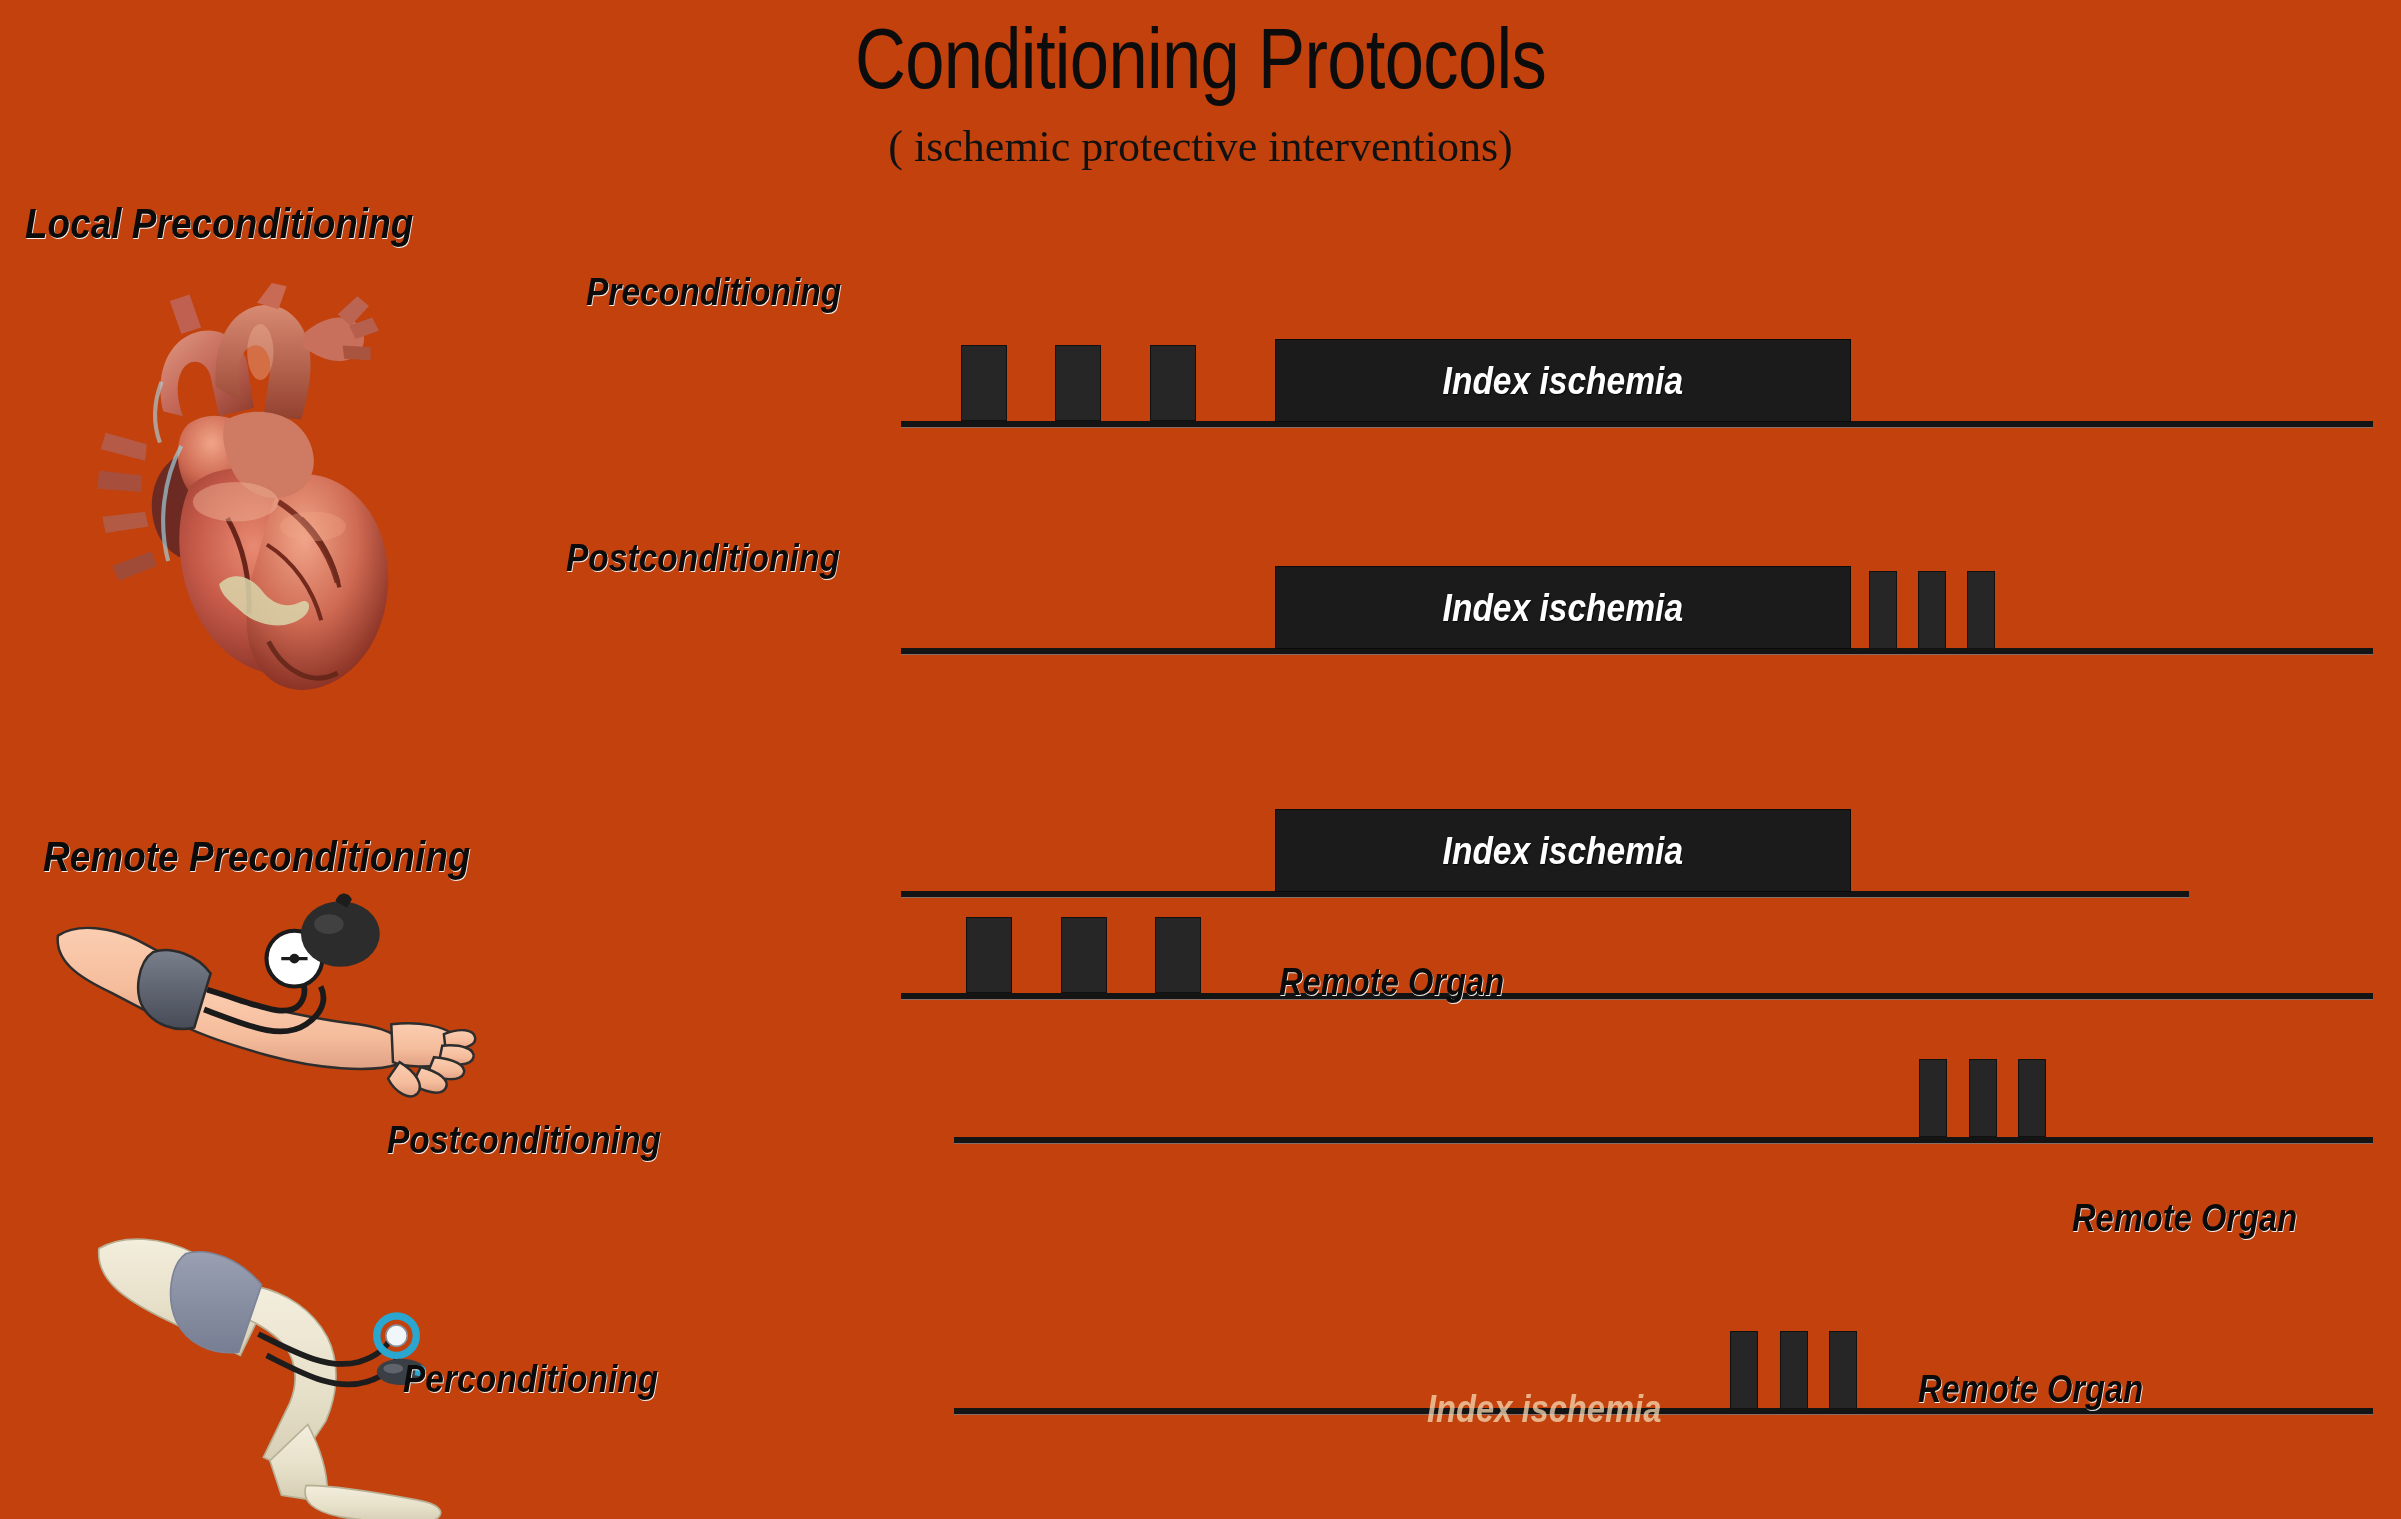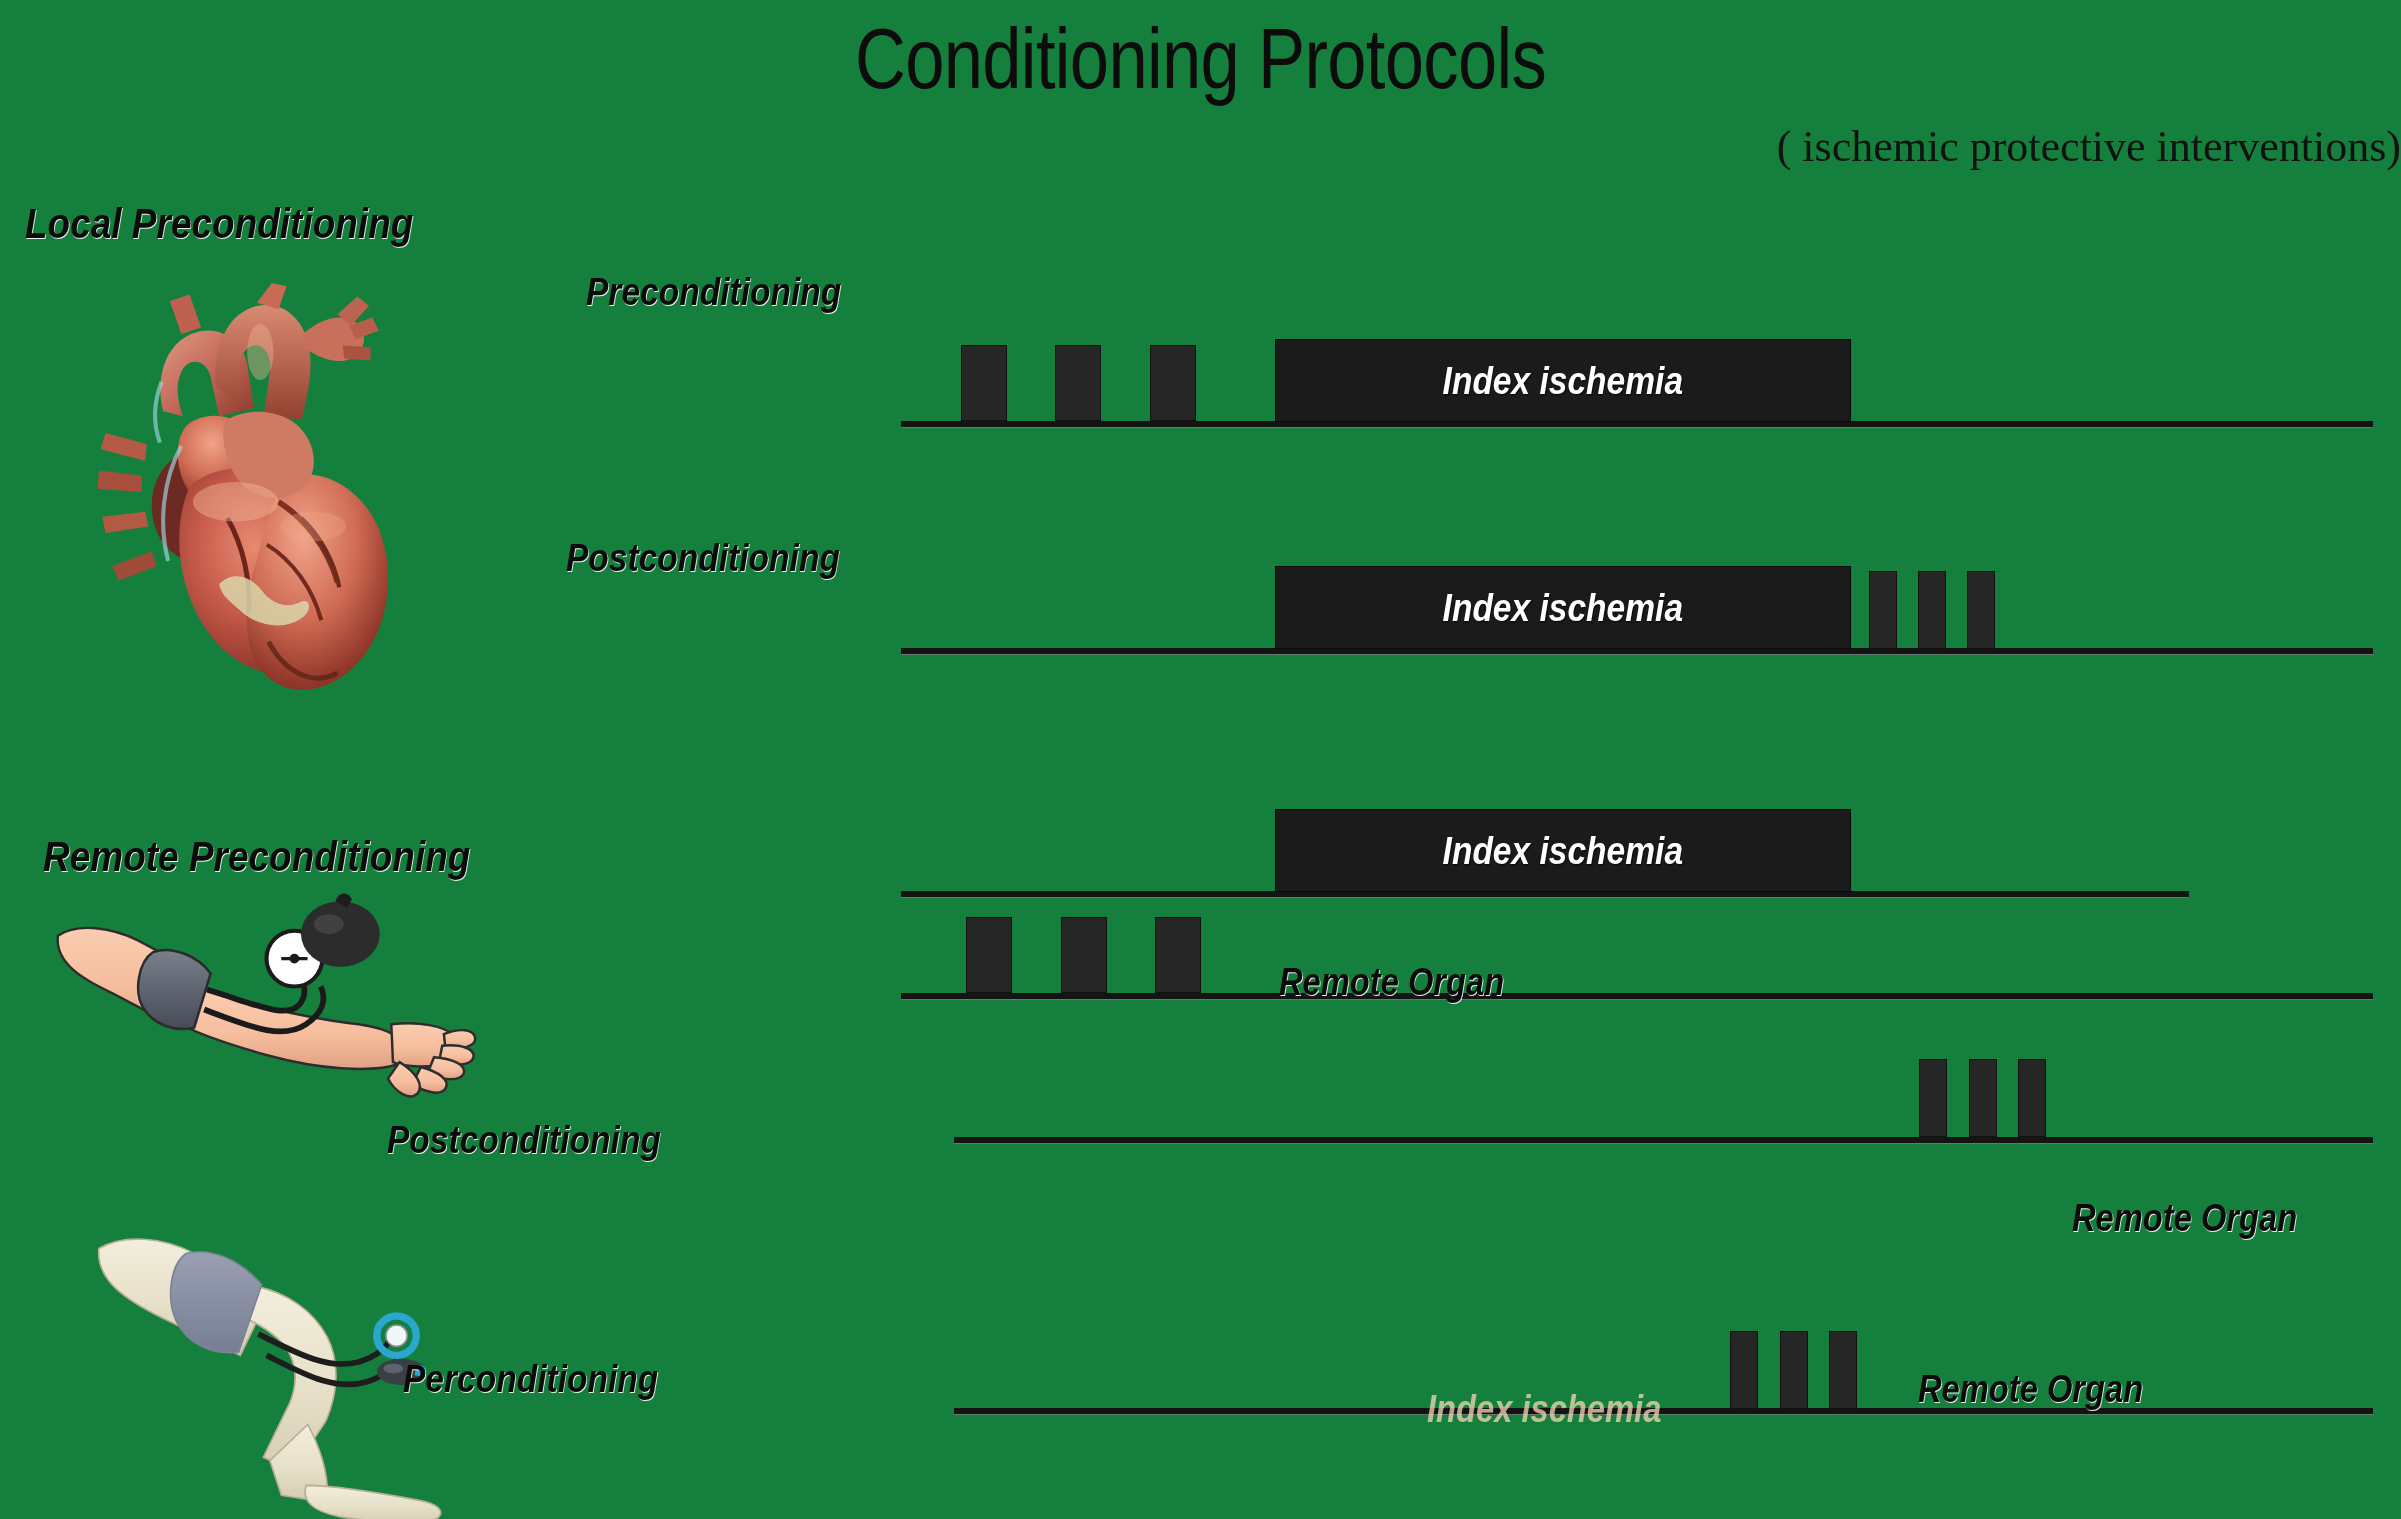--- a/index.html
+++ b/index.html
@@ -1,26 +1,26 @@
 <!DOCTYPE html>
 <html style="font-size:13px"><head>
 <meta charset="utf-8">
 <style>
   html,body{margin:0;padding:0;background:#ffffff;}
   body{width:2401px;height:1520px;position:relative;overflow:hidden;
        font-family:"Liberation Sans","DejaVu Sans",sans-serif;}
 
-  .canvas{position:absolute;left:0;top:0;width:2401px;height:1520px;background:#15803d;}
+  .canvas{position:absolute;left:0;top:0;width:2401px;height:1520px;background:#c2410c;}
 
   
   .title{position:absolute;left:0;top:11.5px;width:2401px;text-align:center;
          font-family:"Liberation Sans","DejaVu Sans",sans-serif;
          font-size:86px;line-height:92px;font-weight:400;color:#0c0c0c;
          letter-spacing:-0.8px;transform:scaleX(.82);transform-origin:50% 50%;}
-  .subtitle{position:absolute;left:0;top:122px;width:2401px;text-align:right;
+  .subtitle{position:absolute;left:0;top:122px;width:2401px;text-align:center;
             font-family:"Liberation Serif","DejaVu Serif",serif;
             font-size:44px;line-height:49px;color:#111;}
 
   
   .lbl{position:absolute;font-weight:700;font-style:italic;color:#0b0b0b;
        font-family:"Liberation Sans","DejaVu Sans",sans-serif;
        white-space:nowrap;transform:scaleX(.86);transform-origin:0 50%;
        text-shadow:0.8px 0.8px 0 rgba(255,255,255,.9);}
   .lbl.sec{font-size:43px;}
   .lbl.row{font-size:39px;}

